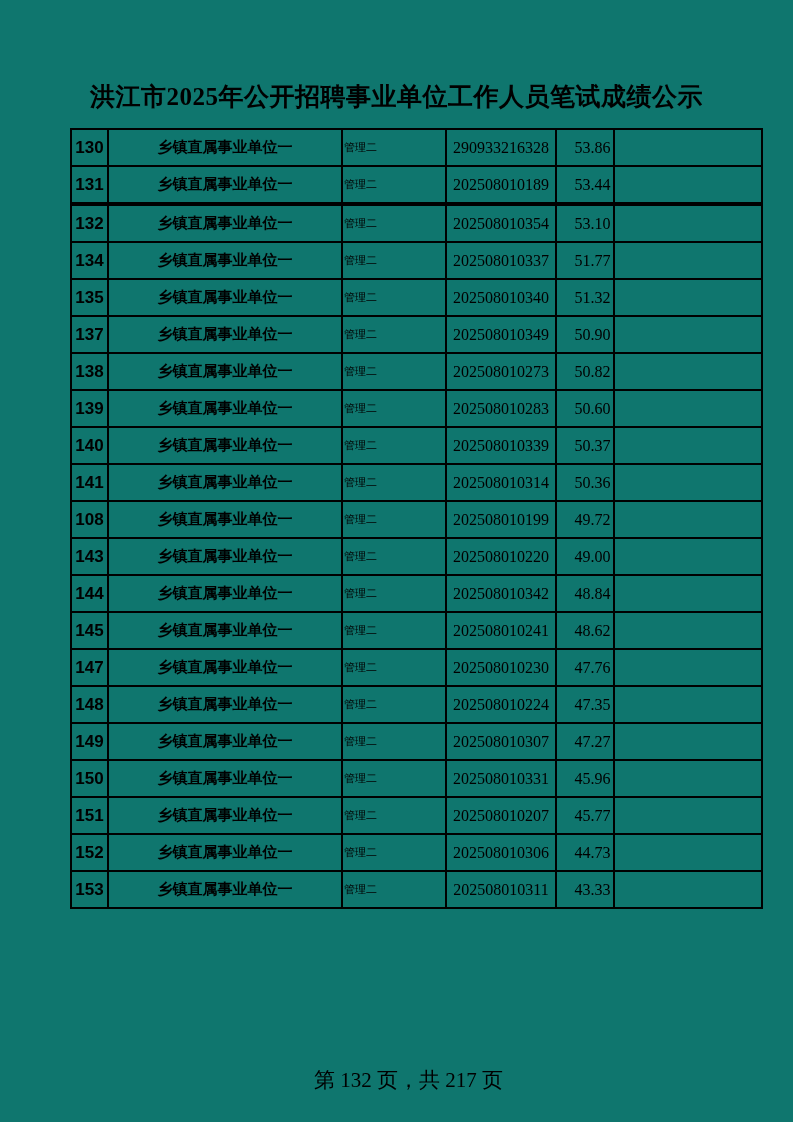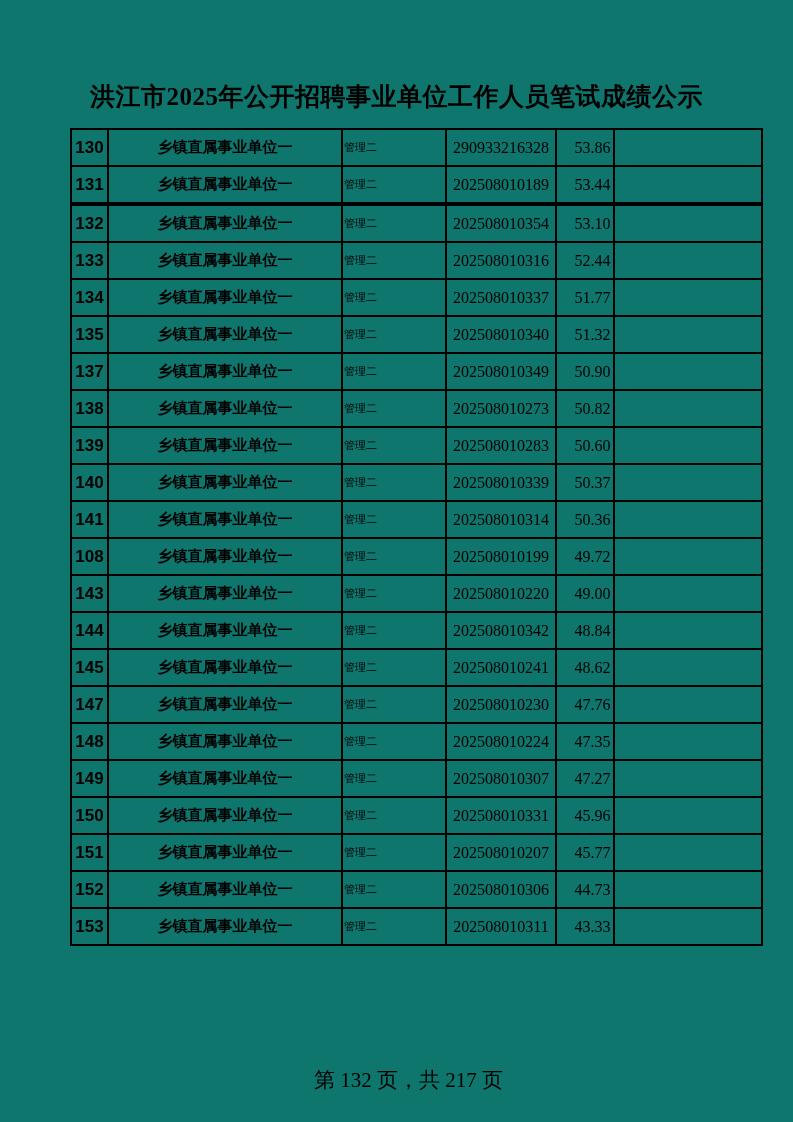--- a/index.html
+++ b/index.html
@@ -120,28 +120,20 @@
 
     <tr>
       <td class="col-no">132</td>
       <td class="col-unit">乡镇直属事业单位一</td>
       <td class="col-pos">管理二</td>
       <td class="col-exam">202508010354</td>
       <td class="col-score">53.10</td>
       <td class="col-blank"></td>
     </tr>
 
-    <tr>
-      <td class="col-no">133</td>
-      <td class="col-unit">乡镇直属事业单位一</td>
-      <td class="col-pos">管理二</td>
-      <td class="col-exam">202508010316</td>
-      <td class="col-score">52.44</td>
-      <td class="col-blank"></td>
-    </tr>
 
     <tr>
       <td class="col-no">134</td>
       <td class="col-unit">乡镇直属事业单位一</td>
       <td class="col-pos">管理二</td>
       <td class="col-exam">202508010337</td>
       <td class="col-score">51.77</td>
       <td class="col-blank"></td>
     </tr>
 

